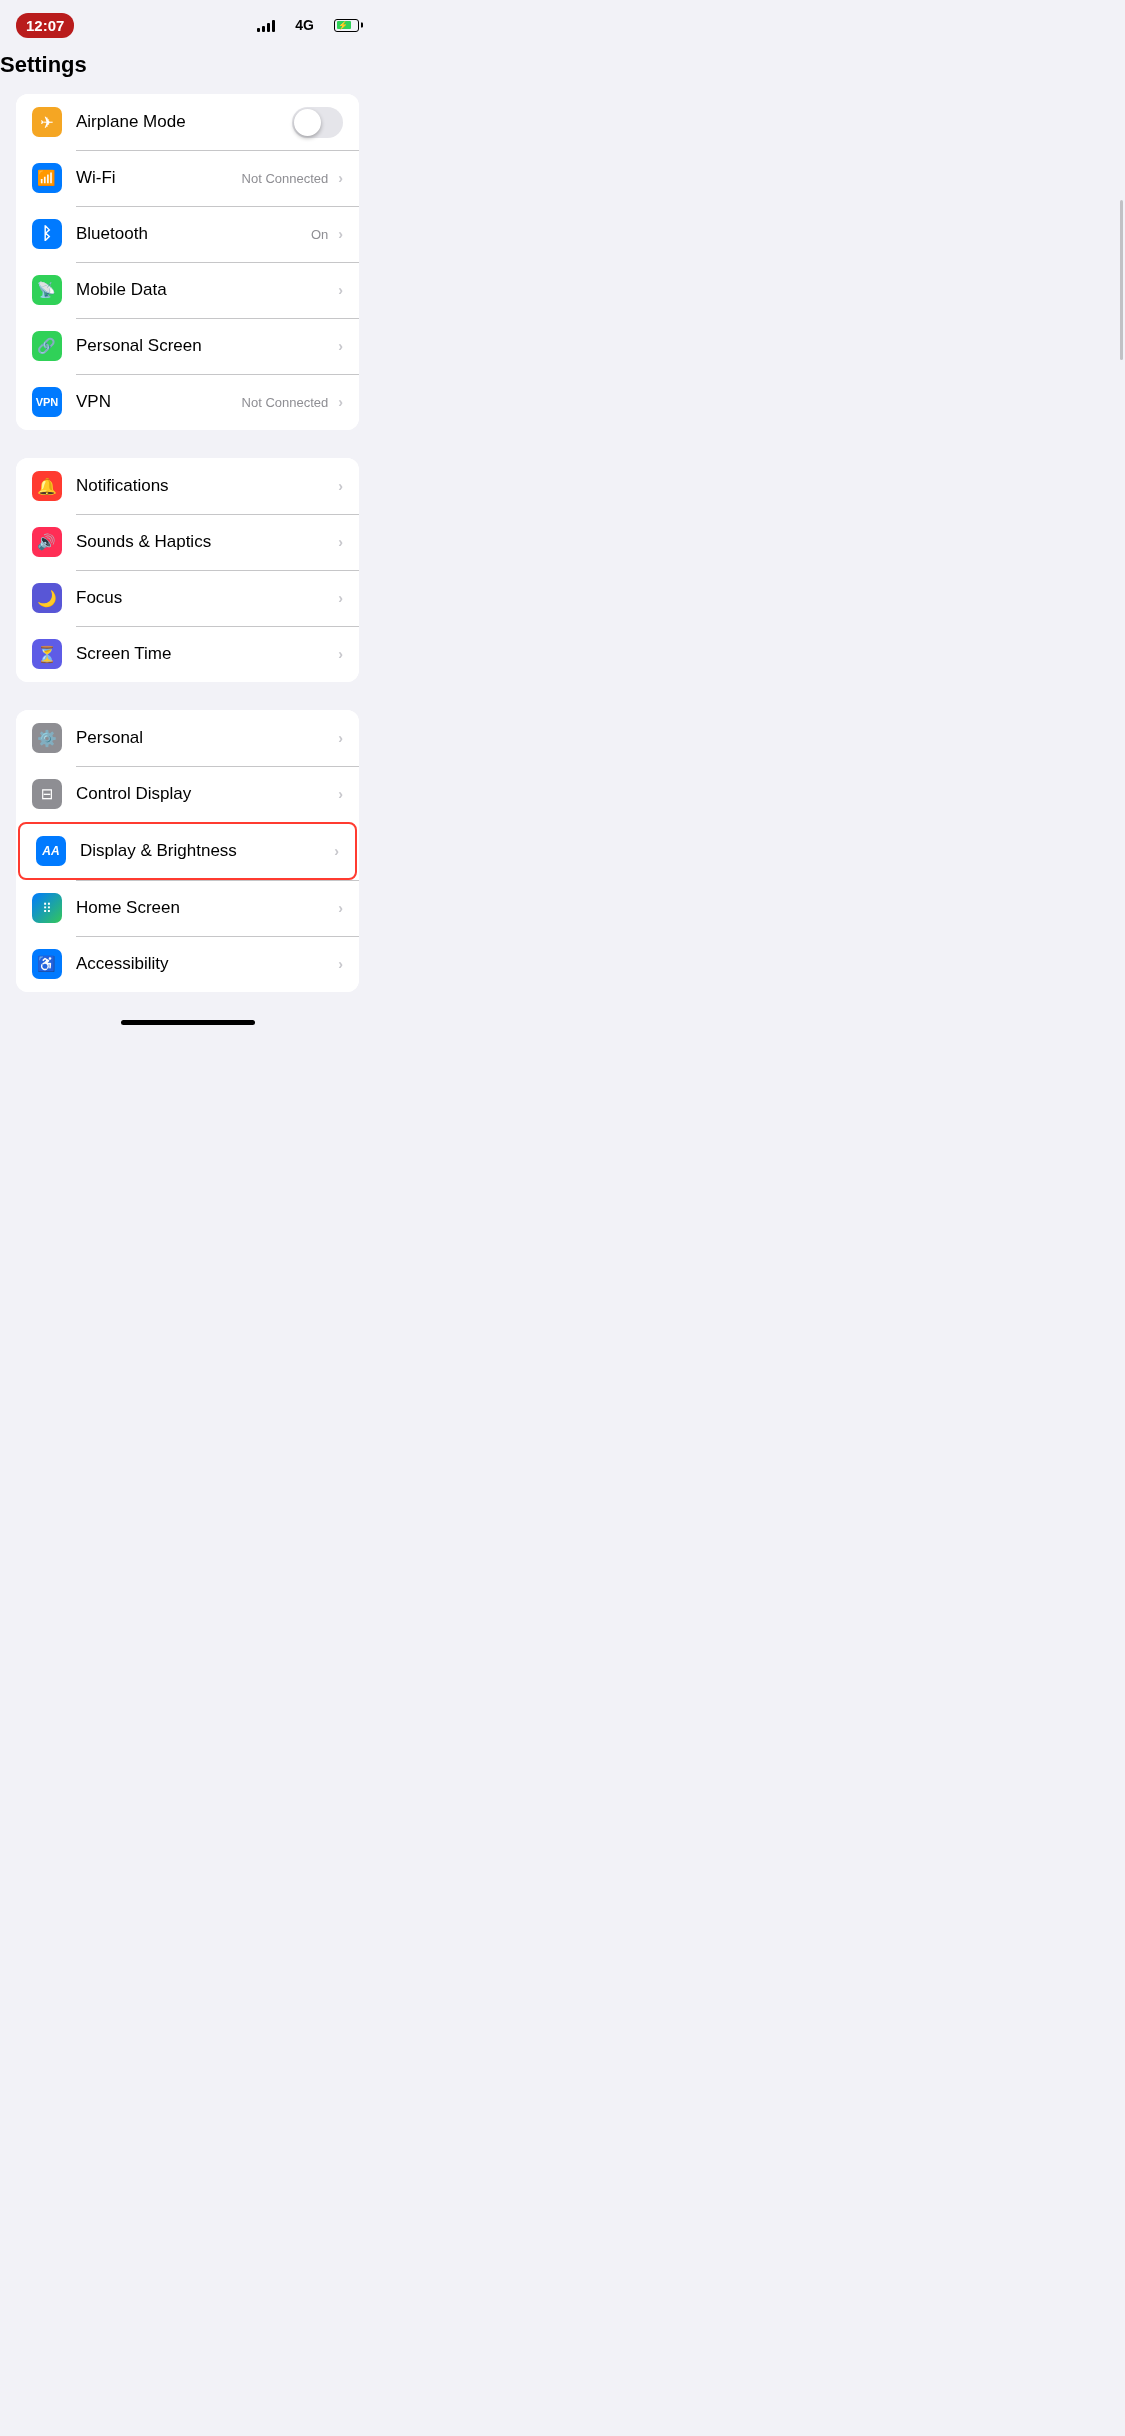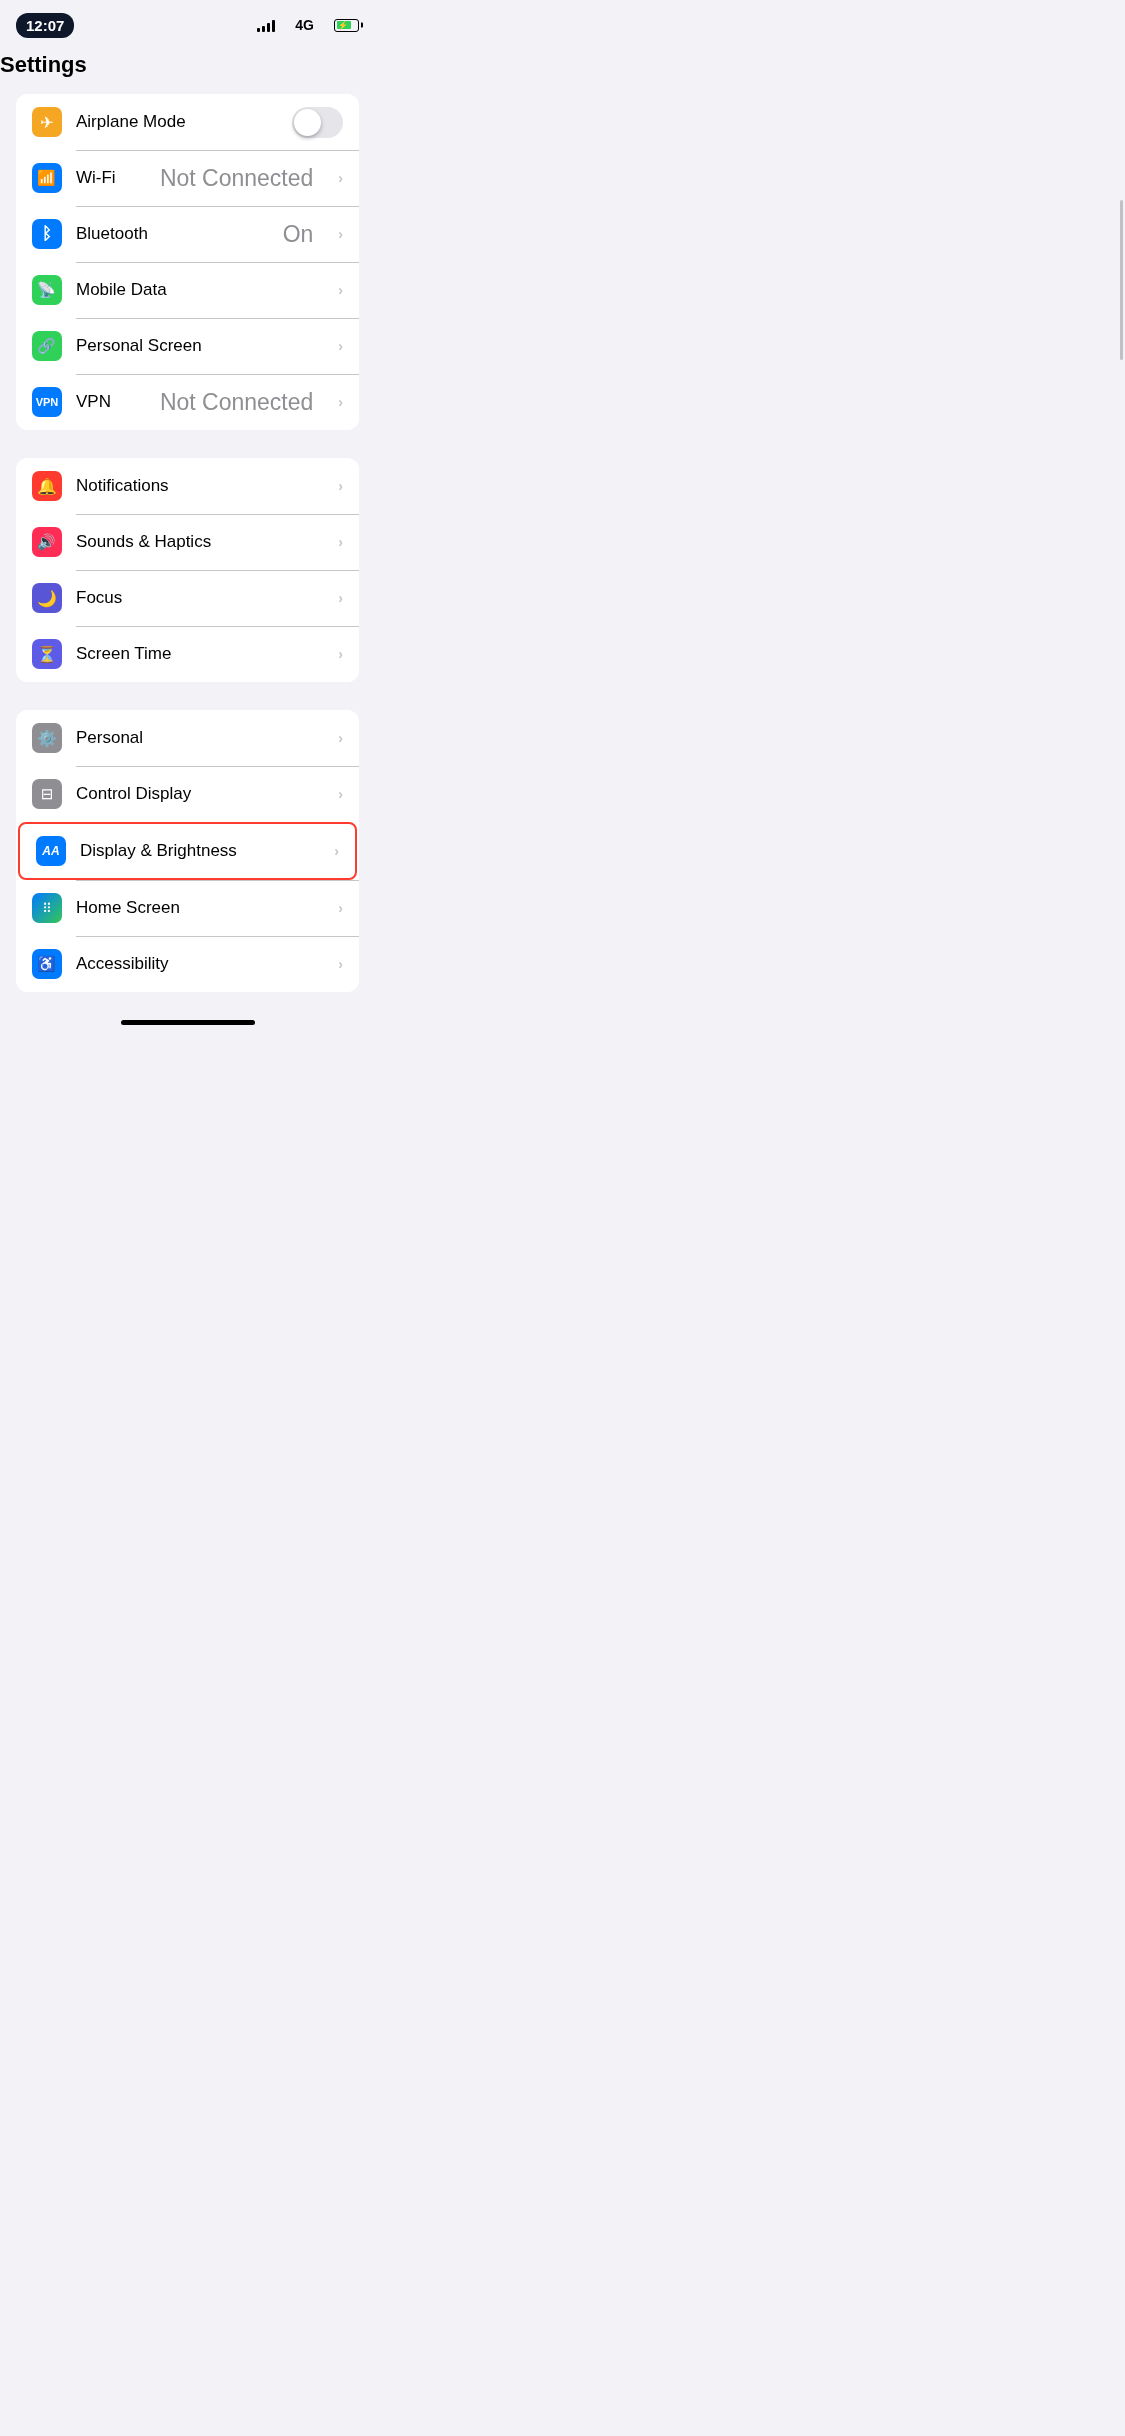--- a/index.html
+++ b/index.html
@@ -17,21 +17,21 @@
     
     .status-bar {
       display: flex;
       justify-content: space-between;
       align-items: center;
       padding: 14px 16px 8px 16px;
       height: 44px;
     }
 
     .status-time {
-      background: #0f172a;
+      background: #b91c1c;
       color: white;
       font-size: 15px;
       font-weight: 600;
       padding: 4px 10px;
       border-radius: 12px;
     }
 
     .status-right {
       display: flex;
       align-items: center;
@@ -166,23 +166,23 @@
     .icon-gray2 { background: #8e8e93; }
     .icon-blue2 { background: #007aff; }
 
     .row-label {
       flex: 1;
       font-size: 17px;
       color: #000;
     }
 
     .row-value {
-      font-size: 23px;
+      font-size: 13px;
       color: #8e8e93;
-      margin-right: 23px;
+      margin-right: 8px;
     }
 
     .chevron {
       color: #c7c7cc;
       font-size: 14px;
       font-weight: 600;
       margin-left: 2px;
     }
 
     

